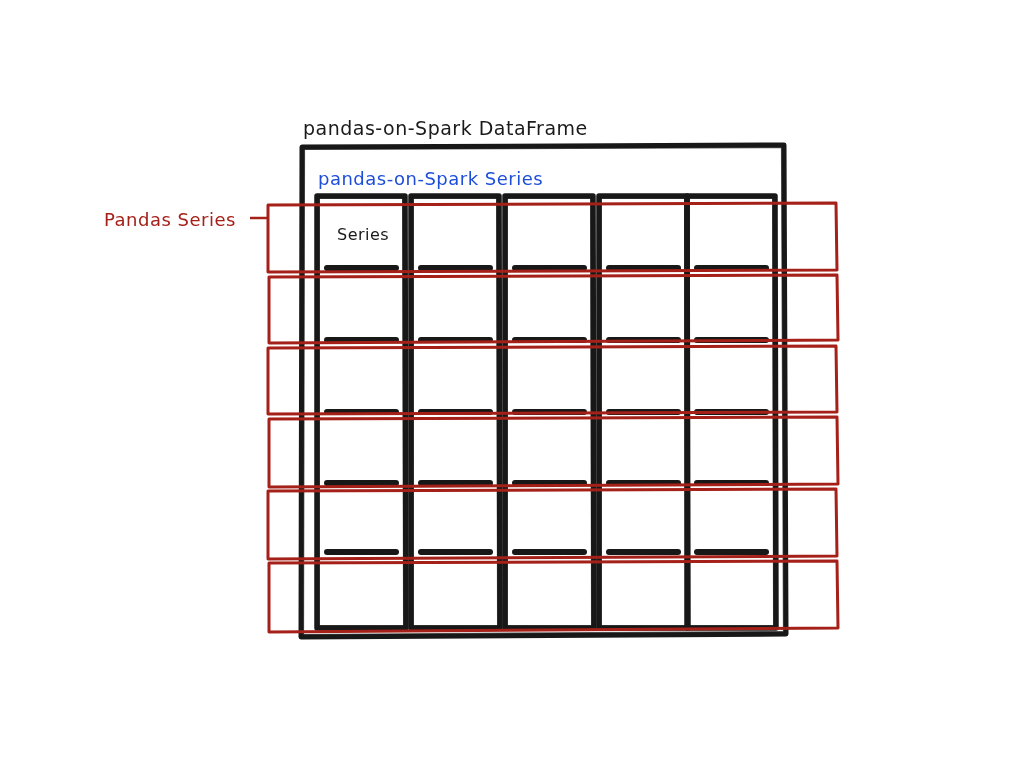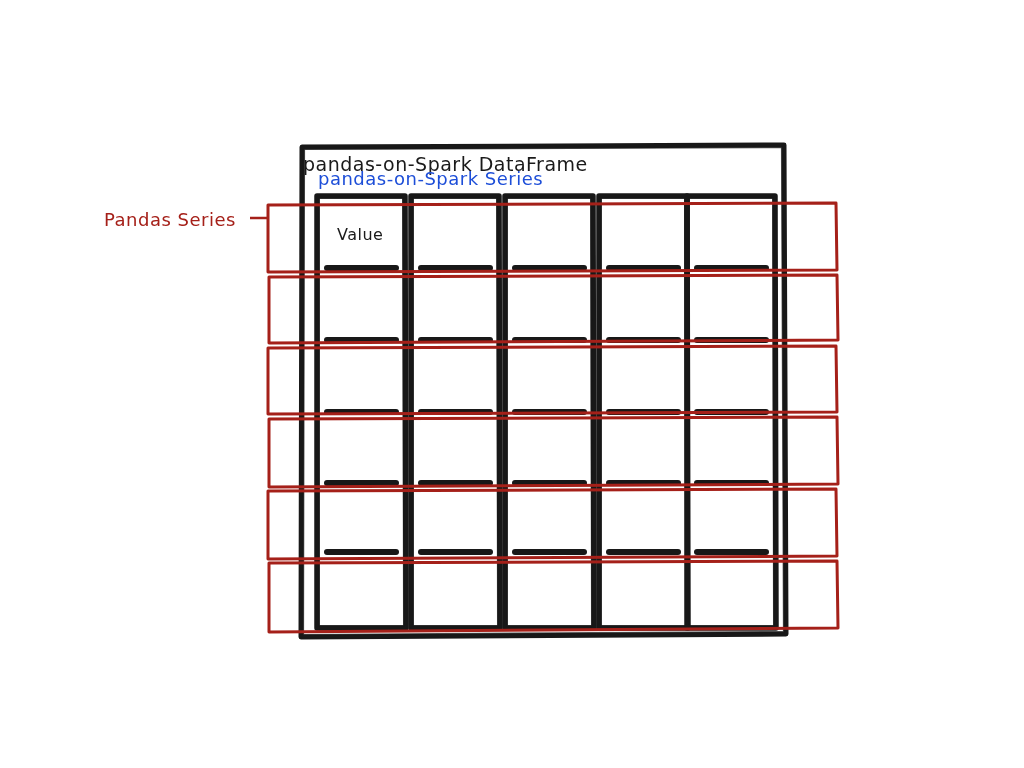--- a/index.html
+++ b/index.html
@@ -27,21 +27,20 @@
   .label {
     position: absolute;
     white-space: nowrap;
     letter-spacing: 0.5px;
   }
   #dataframe-label {
     left: 303px;
     top: 117px;
     font-size: 19px;
     color: #1a1a1a;
-    margin-top: 36px;
   }
   #series-label {
     left: 318px;
     top: 168px;
     font-size: 18px;
     color: #1d4ed8;
   }
   #pandas-series-label {
     left: 104px;
     top: 209px;
@@ -160,13 +159,13 @@
     <line x1="250" y1="218" x2="268" y2="218" stroke="#a52019" stroke-width="2.5"></line>
   </g>
 </svg>
 
 <div class="label" id="dataframe-label">pandas-on-Spark DataFrame</div>
 
 <div class="label" id="series-label">pandas-on-Spark Series</div>
 
 <div class="label" id="pandas-series-label">Pandas Series</div>
 
-<div class="label" id="value-label">Value</div>
+<div class="label" id="value-label">Series</div>
 
 </body></html>

